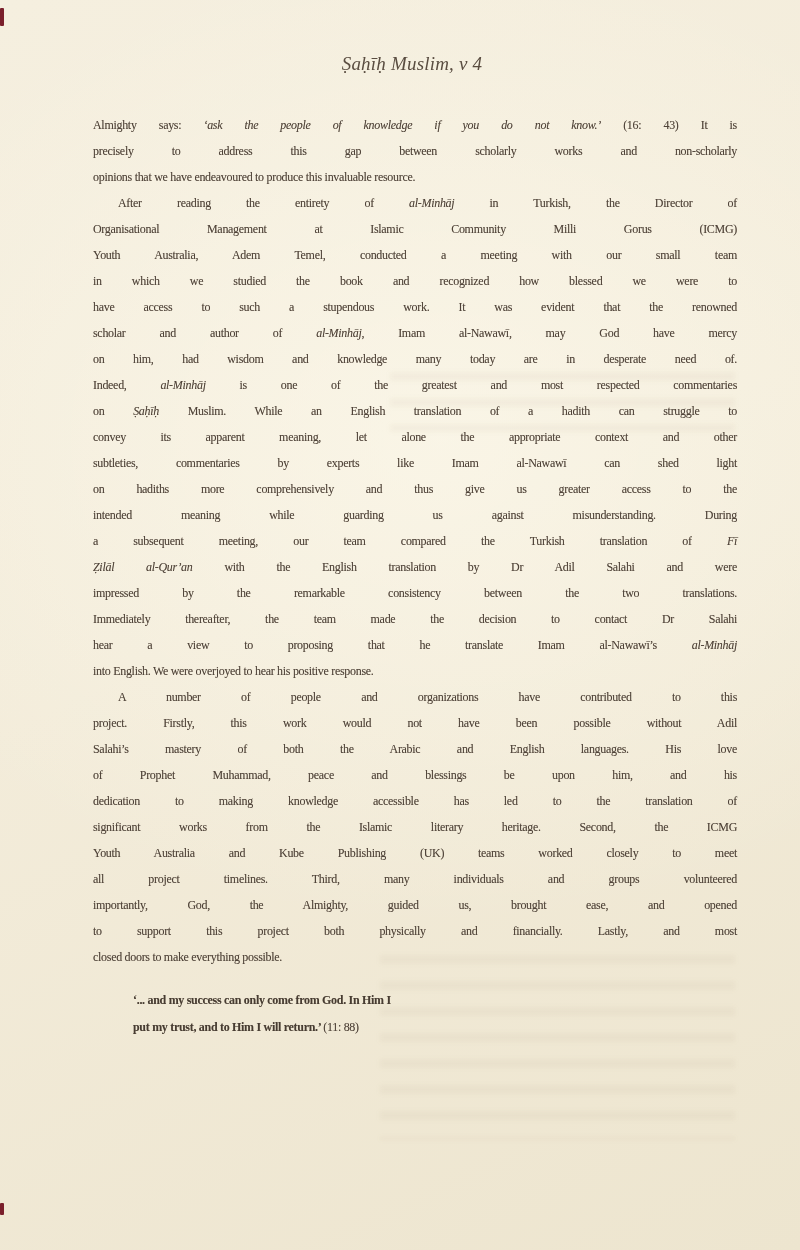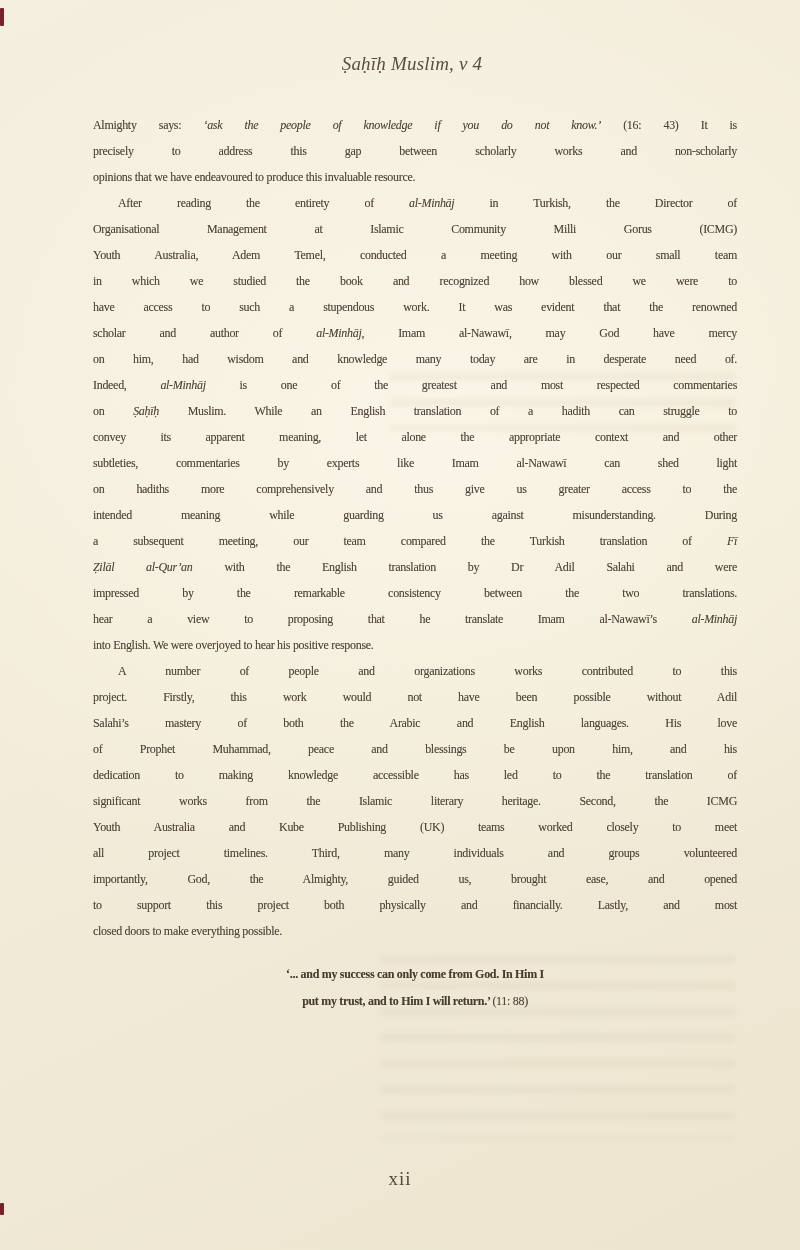--- a/index.html
+++ b/index.html
@@ -22,21 +22,21 @@
     position:absolute;top:112px;left:93px;width:644px;
     font-size:12px;line-height:26px;letter-spacing:-0.3px;
     text-shadow:0 0 0.6px rgba(84,68,52,0.35);
   }
   .line{text-align:justify;text-align-last:justify;}
   .line.end{text-align-last:left;}
   .line.ind{text-indent:25px;}
   .it{font-style:italic;}
   .bd{font-weight:bold;}
   .quote{
-    margin-top:17px;text-align:center;line-height:27px;
+    margin-top:17px;line-height:27px;
     font-weight:bold;color:#473c32;padding:0 40px;
   }
   .quote .reg{font-weight:normal;color:#4f4339;}
   .signature{margin-top:21px;line-height:27px;}
   .sig-name{font-weight:bold;color:#473c32;}
   .sig-org,.sig-role{font-style:italic;}
   .page-number{
     position:absolute;top:1168px;left:0;width:100%;
     text-align:center;font-size:19px;letter-spacing:1px;color:#55493e;
   }
@@ -82,38 +82,38 @@
         <div class="line"><span>on him, had wisdom and knowledge many today are in desperate need of.</span></div>
         <div class="line"><span>Indeed, </span><span class="it">al-Minhāj</span><span> is one of the greatest and most respected commentaries</span></div>
         <div class="line"><span>on </span><span class="it">Ṣaḥīḥ</span><span> Muslim. While an English translation of a hadith can struggle to</span></div>
         <div class="line"><span>convey its apparent meaning, let alone the appropriate context and other</span></div>
         <div class="line"><span>subtleties, commentaries by experts like Imam al-Nawawī can shed light</span></div>
         <div class="line"><span>on hadiths more comprehensively and thus give us greater access to the</span></div>
         <div class="line"><span>intended meaning while guarding us against misunderstanding. During</span></div>
         <div class="line"><span>a subsequent meeting, our team compared the Turkish translation of </span><span class="it">Fī</span></div>
         <div class="line"><span class="it">Ẓilāl al-Qur’an</span><span> with the English translation by Dr Adil Salahi and were</span></div>
         <div class="line"><span>impressed by the remarkable consistency between the two translations.</span></div>
+        <div class="line"><span>Immediately thereafter, the team made the decision to contact Dr Salahi</span></div>
         <div class="line"><span>hear a view to proposing that he translate Imam al-Nawawī’s </span><span class="it">al-Minhāj</span></div>
         <div class="line end"><span>into English. We were overjoyed to hear his positive response.</span></div>
-        <div class="line ind"><span>A number of people and organizations works contributed to this</span></div>
+        <div class="line ind"><span>A number of people and organizations have contributed to this</span></div>
         <div class="line"><span>project. Firstly, this work would not have been possible without Adil</span></div>
         <div class="line"><span>Salahi’s mastery of both the Arabic and English languages. His love</span></div>
         <div class="line"><span>of Prophet Muhammad, peace and blessings be upon him, and his</span></div>
         <div class="line"><span>dedication to making knowledge accessible has led to the translation of</span></div>
         <div class="line"><span>significant works from the Islamic literary heritage. Second, the ICMG</span></div>
         <div class="line"><span>Youth Australia and Kube Publishing (UK) teams worked closely to meet</span></div>
         <div class="line"><span>all project timelines. Third, many individuals and groups volunteered</span></div>
         <div class="line"><span>importantly, God, the Almighty, guided us, brought ease, and opened</span></div>
         <div class="line"><span>to support this project both physically and financially. Lastly, and most</span></div>
         <div class="line end"><span>closed doors to make everything possible.</span></div>
       </div>
 
     <div class="quote">
       <div class="qline"><span class="bd">‘... and my success can only come from God. In Him I</span></div>
       <div class="qline"><span class="bd">put my trust, and to Him I will return.’ </span><span class="reg">(11: 88)</span></div>
     </div>
 
 
   </div>
 
-  <div class="page-number">xii</div>
 
 </div>
 
 </body></html>

